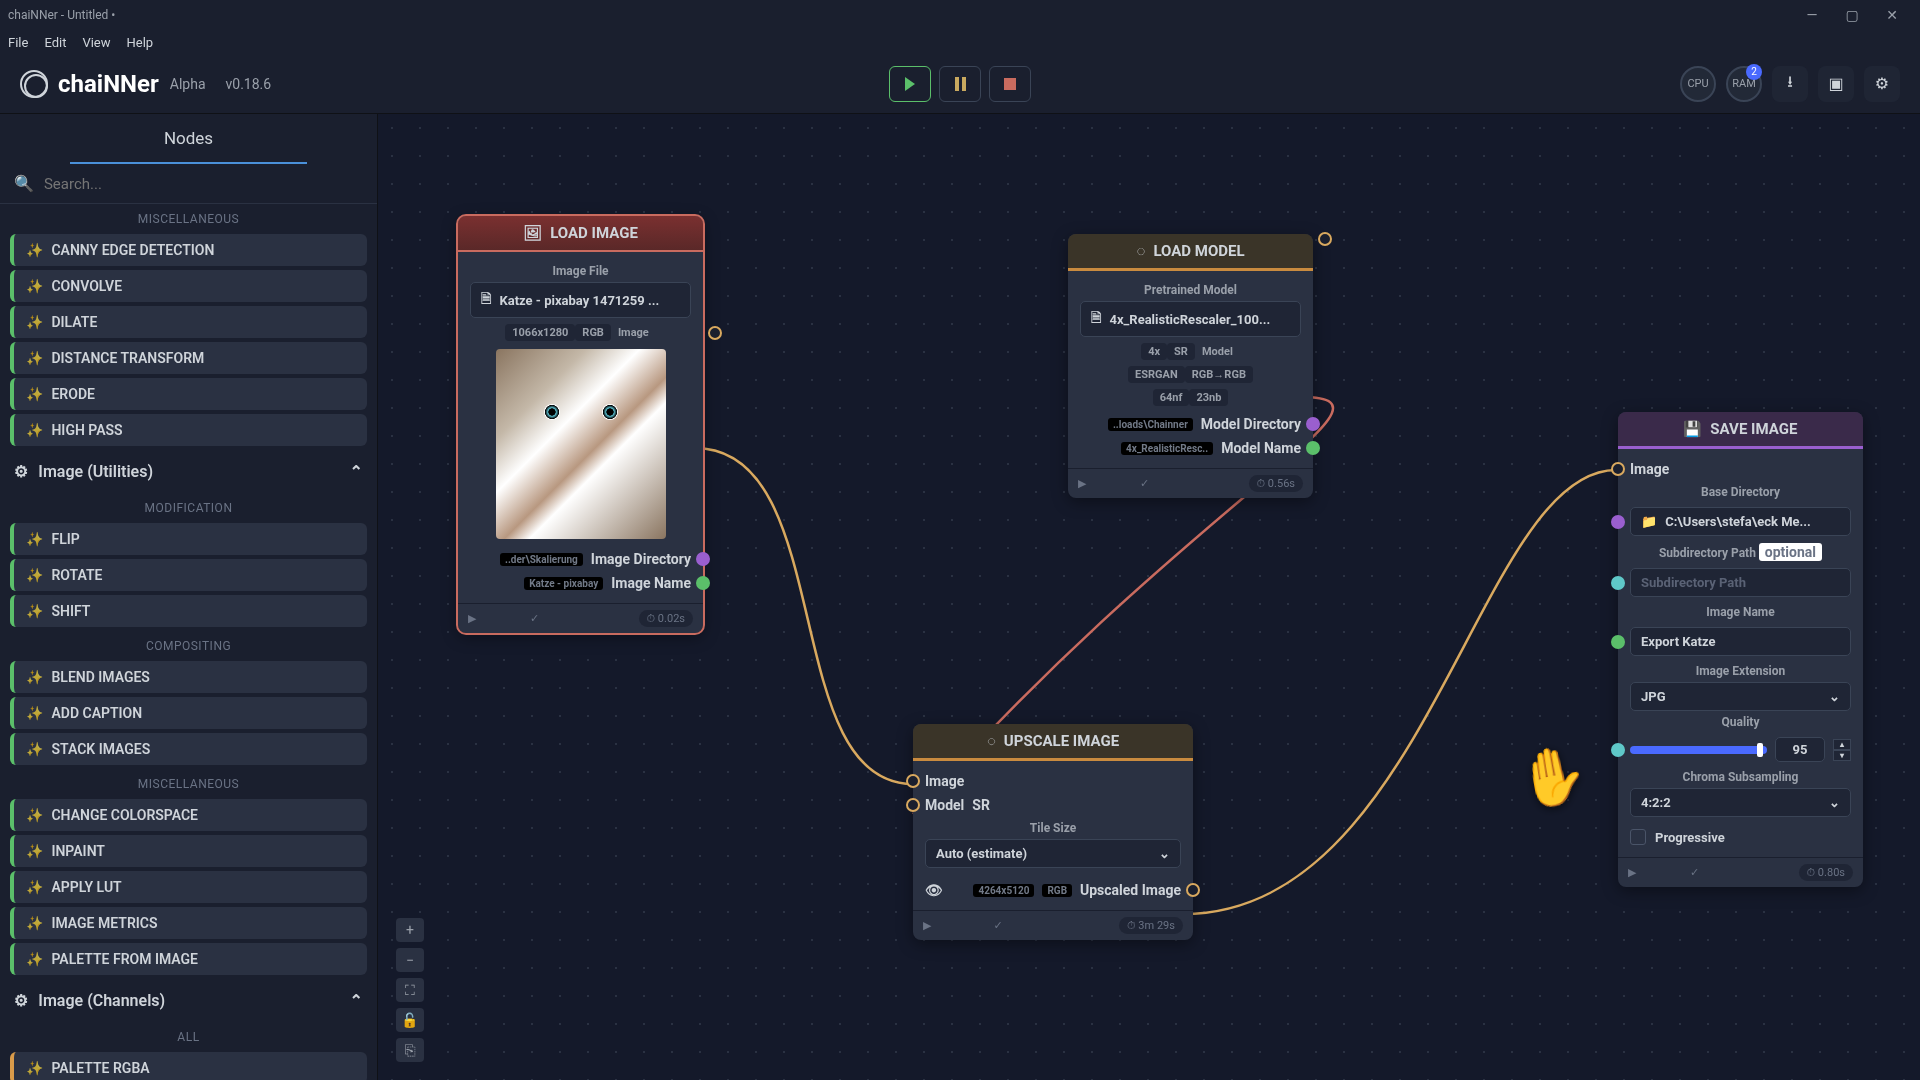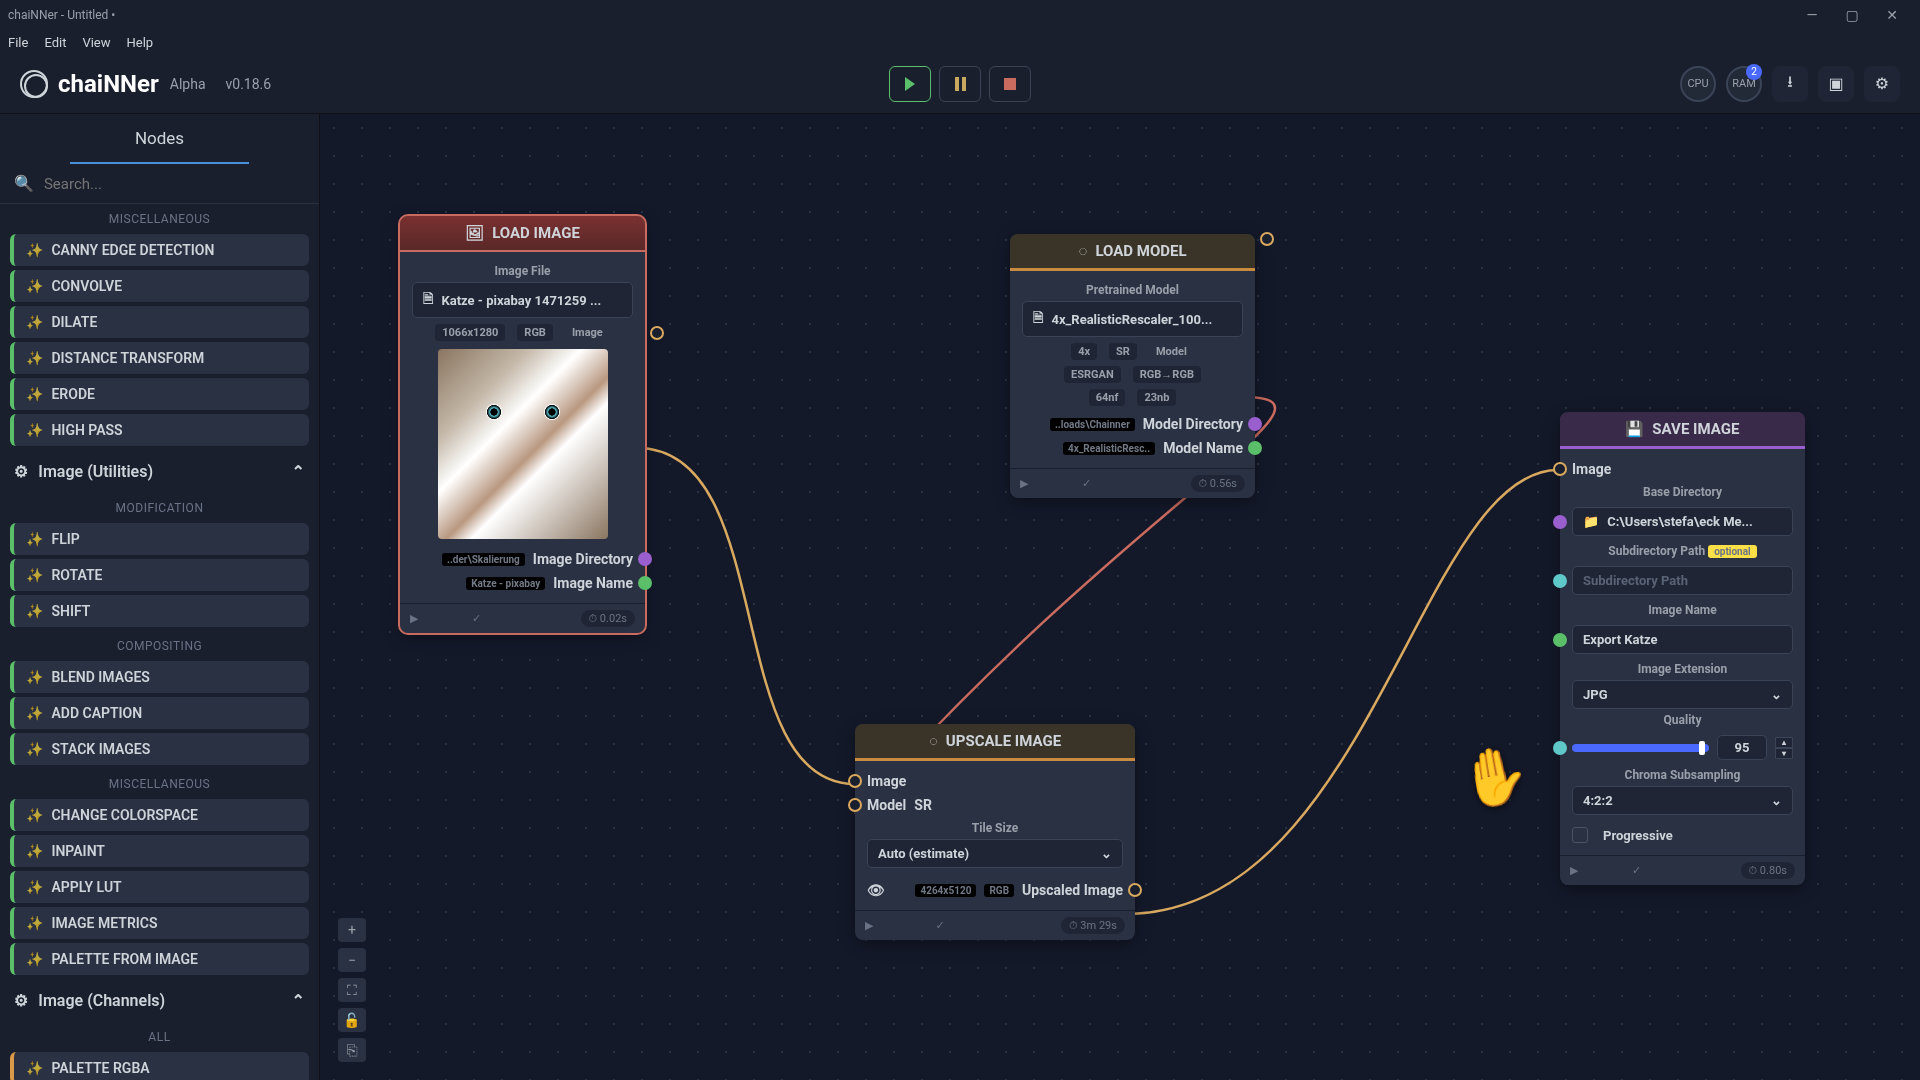--- a/index.html
+++ b/index.html
@@ -22,21 +22,21 @@
 .play-tri { width:0; height:0; border-left:10px solid #5bbf6a; border-top:7px solid transparent; border-bottom:7px solid transparent; }
 .pause-b { display:flex; gap:3px; }
 .pause-b span { width:4px; height:14px; background:#c9a95f; }
 .stop-b { width:12px; height:12px; background:#c96b5f; }
 .right-controls { margin-left:auto; display:flex; gap:10px; align-items:center; }
 .chip { padding:4px 10px; border-radius:14px; background:rgba(40,48,62,.6); font-size:11px; color:#9aa0aa; position:relative; }
 .chip.ring { width:36px; height:36px; border-radius:50%; display:flex; align-items:center; justify-content:center; padding:0; border:2px solid #3a4456; }
 .chip .badge-n { position:absolute; top:-4px; right:-2px; width:16px; height:16px; border-radius:50%; background:#4a6aff; color:#fff; font-size:10px; display:flex; align-items:center; justify-content:center; }
 .icon-btn { width:36px; height:36px; border-radius:8px; background:rgba(40,48,62,.4); display:flex; align-items:center; justify-content:center; font-size:16px; color:#cfd4da; }
 .main { display:flex; height:calc(1080px - 30px - 24px - 60px); }
-.sidebar { width:320px; background:#1a1f2e; border-right:1px solid #0f1116; overflow-y:auto; scrollbar-width:thin; scrollbar-color:#3a4456 #1a1f2e; }
+.sidebar { width:378px; background:#1a1f2e; border-right:1px solid #0f1116; overflow-y:auto; scrollbar-width:thin; scrollbar-color:#3a4456 #1a1f2e; }
 .sidebar::-webkit-scrollbar{width:8px;} .sidebar::-webkit-scrollbar-thumb{background:#3a4456;}
 .nodes-tab { text-align:center; padding:14px 0; font-size:17px; color:#cfd4da; border-bottom:2px solid #4a90d9; margin:0 70px; }
 .search-row { display:flex; align-items:center; padding:10px 14px; gap:10px; border-bottom:1px solid #2a3142; }
 .search-row input { flex:1; background:transparent; border:none; color:#cfd4da; font-size:15px; outline:none; }
 .divider-label { text-align:center; font-size:12px; color:#6a7385; padding:8px 0 4px; letter-spacing:.5px; }
 .node-item { margin:4px 10px; padding:8px 12px; background:#2a3142; border-radius:6px; border-left:4px solid #5bbf6a; font-size:14px; font-weight:600; display:flex; align-items:center; gap:8px; }
 .node-item.orange { border-left-color:#d99b4a; }
 .node-item .wand { font-size:14px; opacity:.7; }
 .category { display:flex; align-items:center; padding:12px 14px; font-size:16px; font-weight:600; gap:10px; }
 .category .chev { margin-left:auto; }
@@ -47,44 +47,44 @@
 .node-head { padding:8px; text-align:center; font-weight:700; font-size:15px; border-top-left-radius:8px; border-top-right-radius:8px; display:flex; align-items:center; justify-content:center; gap:8px; }
 .node-head.red { background:linear-gradient(#7a3030,#5a2828); border-bottom:2px solid #c96b5f; }
 .node-head.orange { background:#3a3428; border-bottom:3px solid #c98b3f; }
 .node-head.purple { background:#3a2a4a; border-bottom:3px solid #9a5fcf; }
 .node-body { padding:8px 12px; font-size:13px;font-weight:bold; }
 .field-label { text-align:center; font-size:12px; color:#9aa0aa; margin:4px 0; }
 .field-box { background:#1f2535; border:1px solid #3a4456; border-radius:5px; padding:6px 10px; display:flex; align-items:center; gap:8px; font-size:13px; }
 .preview-img { width:170px; height:190px; margin:8px auto; display:block; border-radius:4px; background:linear-gradient(135deg,#8a7560 0%,#c4b8a8 25%,#fff 40%,#b89880 55%,#fff 62%,#8a7560 100%); position:relative; overflow:hidden; }
 .preview-img::before{content:'';position:absolute;top:55px;left:48px;width:16px;height:16px;border-radius:50%;background:radial-gradient(circle,#000 30%,#5fc8d8 35%,#000 60%,#fff 65%);}
 .preview-img::after{content:'';position:absolute;top:55px;right:48px;width:16px;height:16px;border-radius:50%;background:radial-gradient(circle,#000 30%,#5fc8d8 35%,#000 60%,#fff 65%);}
-.tag-row { display:flex; gap:12px; align-items:center; justify-content:center; font-size:11px; color:#9aa0aa; margin:6px 0; flex-wrap:wrap; }
+.tag-row { display:flex; gap:0; align-items:center; justify-content:center; font-size:11px; color:#9aa0aa; margin:6px 0; flex-wrap:wrap; }
 .tag-row span { background:#1f2535; padding:2px 7px; border-radius:4px; }
 .out-row { display:flex; align-items:center; padding:4px 0; font-size:14px; justify-content:flex-end; gap:8px; position:relative; }
 .out-row .sub { font-size:10px; color:#727a88; background:#000000; padding:1px 5px; border-radius:3px; }
 .in-row { display:flex; align-items:center; padding:4px 0; font-size:14px; gap:8px; position:relative; }
 .port { width:14px; height:14px; border-radius:50%; border:2px solid #d9a95f; background:#1a1f2e; position:absolute; }
 .port.y { border-color:#d9a95f; }
 .port.p { background:#9a5fcf; border-color:#9a5fcf; }
 .port.g { background:#5bbf6a; border-color:#5bbf6a; }
 .port.c { background:#5fc8c8; border-color:#5fc8c8; }
 .port.out { right:-19px; }
 .port.in { left:-19px; }
 .node-foot { display:flex; align-items:center; padding:6px 10px; gap:8px; border-top:1px solid #1a1f2e; font-size:11px; color:#6a7385; }
 .node-foot .t { margin-left:auto; background:#1f2535; padding:2px 8px; border-radius:10px; }
 .sel-box { flex:1; background:#1f2535; border:1px solid #3a4456; border-radius:5px; padding:6px 10px; display:flex; align-items:center; }
 .sel-box .chev { margin-left:auto; }
 .num-box { width:50px; background:#1f2535; border:1px solid #3a4456; border-radius:5px; padding:4px 6px; text-align:center; font-size:13px; }
 .stepper { width:18px; display:flex; flex-direction:column; }
 .stepper span { height:11px; background:#1f2535; border:1px solid #3a4456; font-size:8px; text-align:center; line-height:9px; }
 .slider-track { flex:1; height:8px; background:#4a6aff; border-radius:4px; position:relative; }
 .slider-thumb { position:absolute; right:4px; top:-3px; width:6px; height:14px; background:#fff; border-radius:2px; }
-.check-row { display:flex; align-items:center; gap:15px; padding:4px 0; }
+.check-row { display:flex; align-items:center; gap:9px; padding:4px 0; }
 .check-box { width:16px; height:16px; border:1px solid #4a5468; border-radius:3px; }
-.opt-tag { font-size:10px; background:#fde047; padding:1px 6px; border-radius:3px; color:#6a7385; }
+.opt-tag { font-size:14px; background:#ffffff; padding:1px 6px; border-radius:3px; color:#6a7385; }
 .zoom-ctrl { position:absolute; left:18px; bottom:18px; display:flex; flex-direction:column; gap:6px; }
 .zoom-ctrl div { width:28px; height:24px; background:#2a3142; border-radius:4px; display:flex; align-items:center; justify-content:center; font-size:14px; color:#9aa0aa; }
 .hand-cursor { position:absolute; left:1140px; top:630px; font-size:56px; color:#fff; transform:rotate(-10deg); filter:drop-shadow(0 2px 4px rgba(0,0,0,.6)); }
 </style>
 </head>
 <body>
 
 <div class="titlebar">
   <span class="title">chaiNNer - Untitled •</span>
   <span class="spacer"></span>

